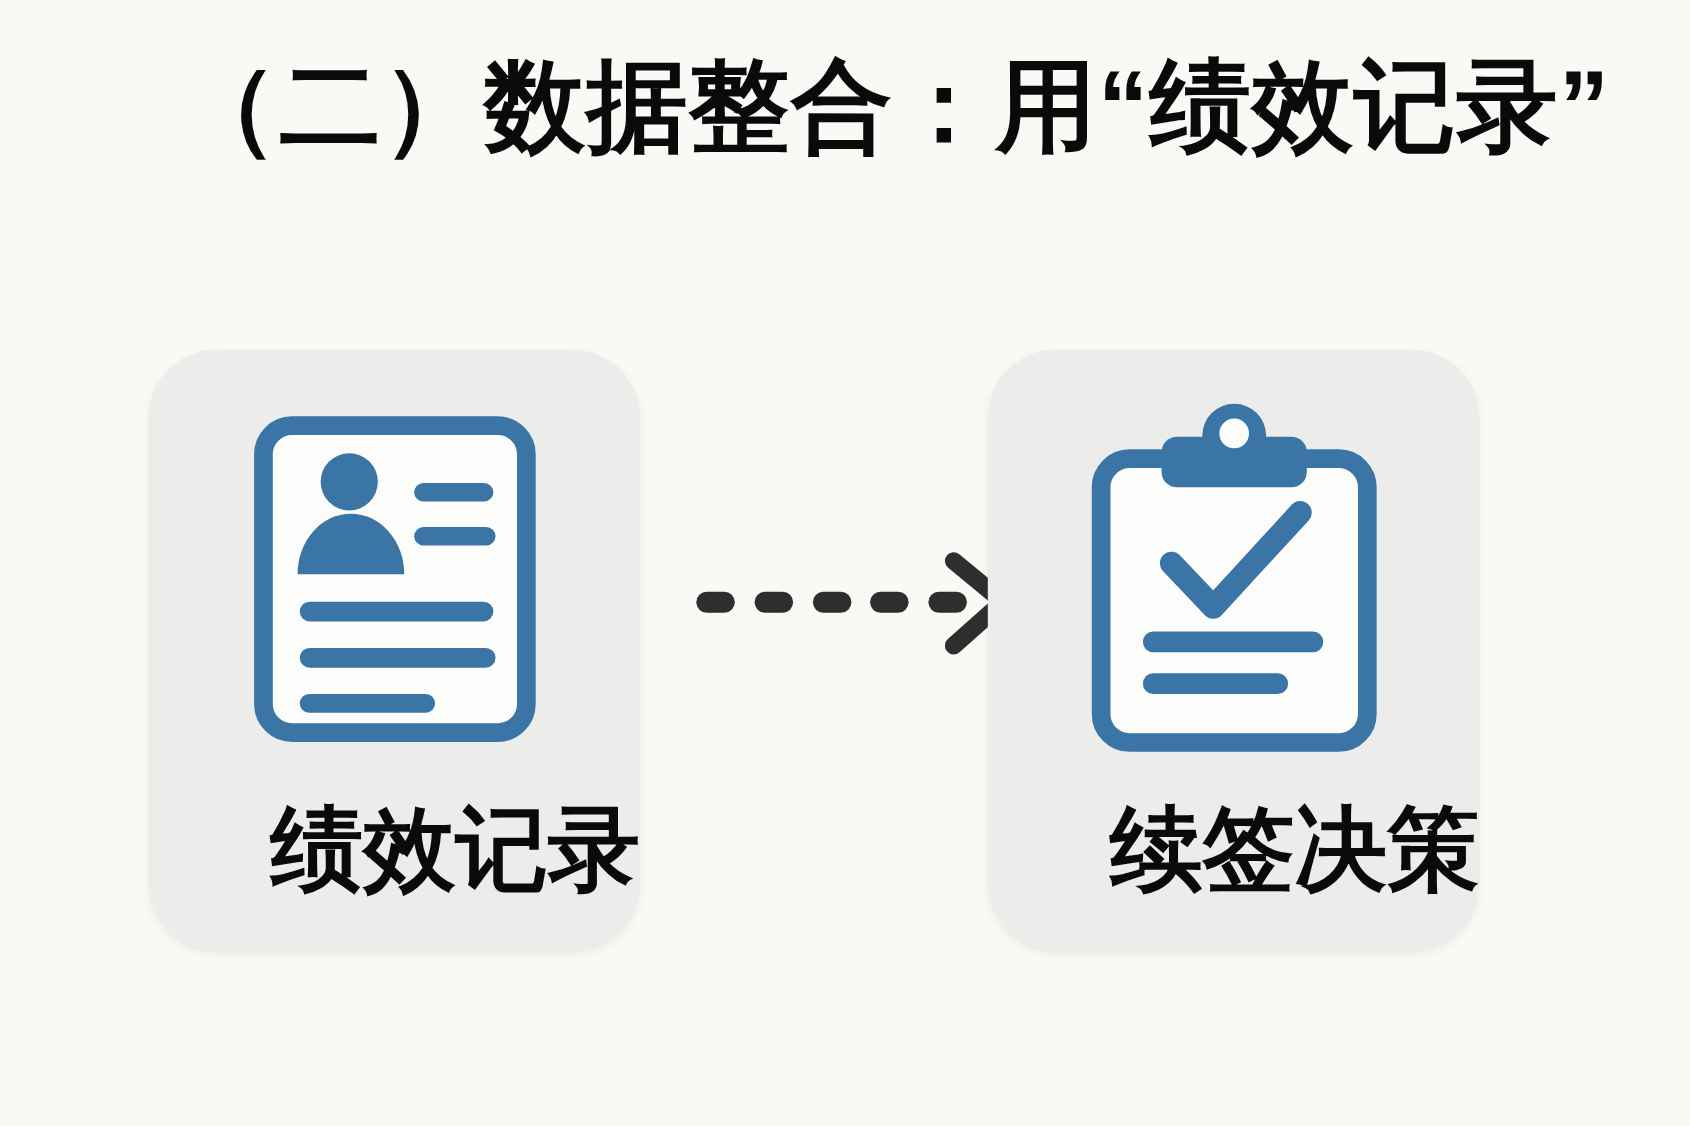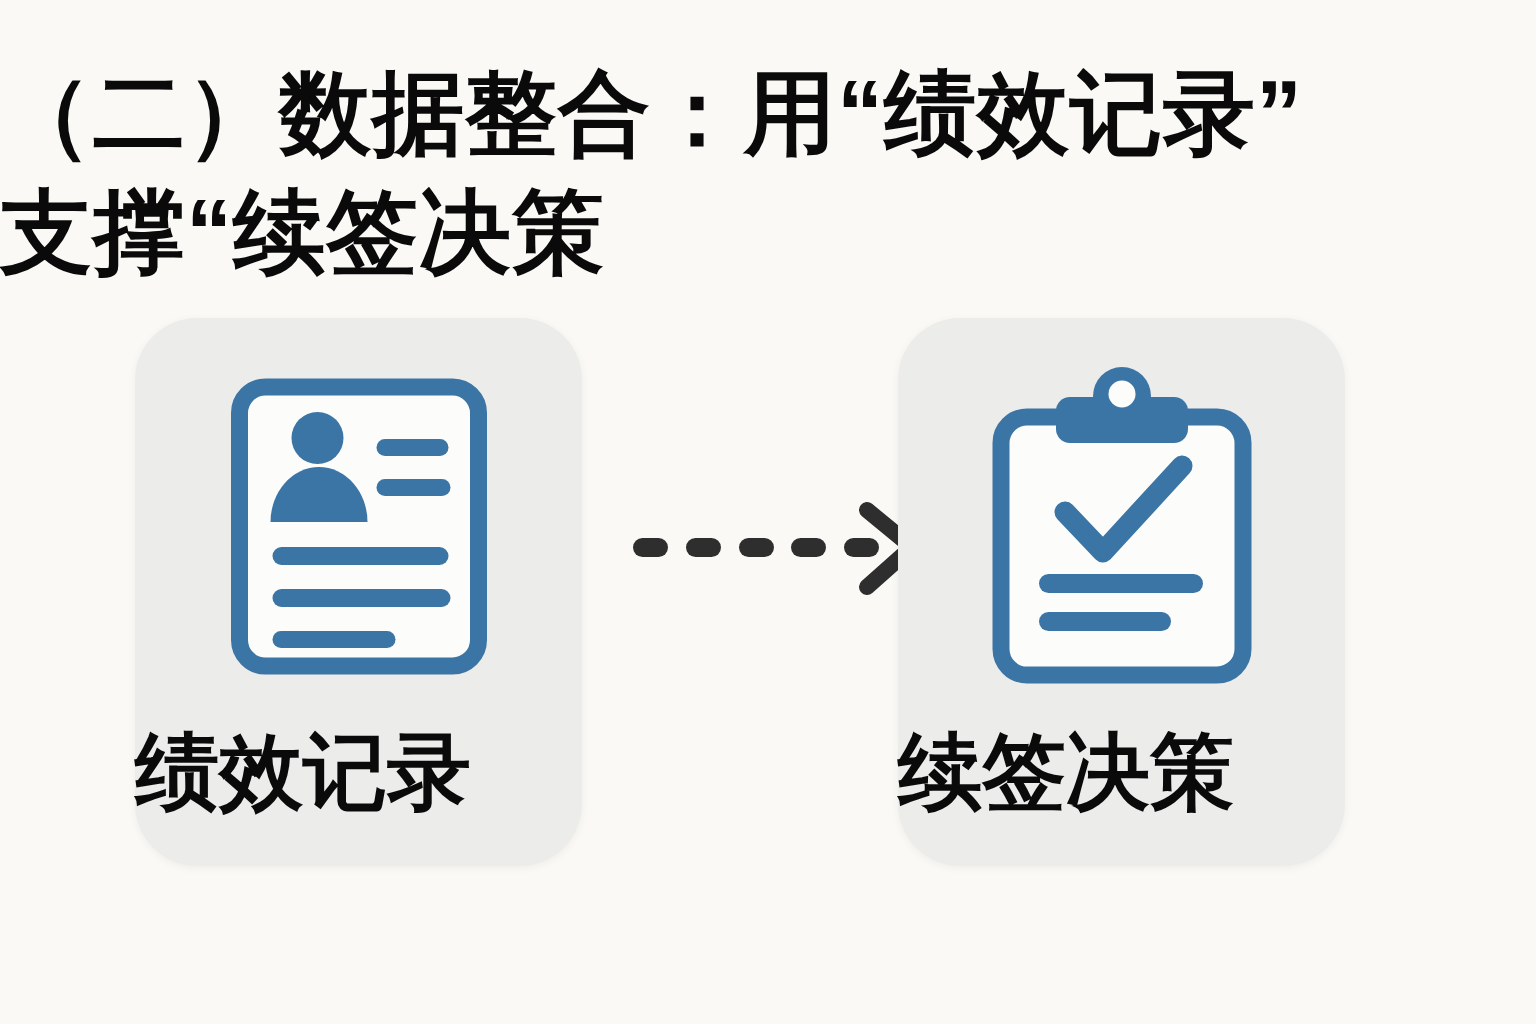--- a/index.html
+++ b/index.html
@@ -15,24 +15,24 @@
   body {
     width: 1536px; height: 1024px;
     background: var(--page-bg);
     font-family: "Liberation Sans", sans-serif;
     color: var(--text);
     position: relative;
     overflow: hidden;
   }
   .title {
     position: absolute;
-    top: 54px; left: 0;
+    top: 38px; left: 0;
     width: 1464px;
     margin: 0;
-    text-align: left;
+    text-align: right;
     font-size: 92px;
     font-weight: 900;
     line-height: 119px;
     letter-spacing: 1px;
     white-space: nowrap;
   }
   .title-line { display: block; }
   .card {
     position: absolute;
     top: 318px;
@@ -47,21 +47,21 @@
     position: absolute;
     left: 50%;
     transform: translateX(-50%);
   }
   .doc-icon  { top: 60px; }
   .clip-icon { top: 48px; }
   .card-label {
     position: absolute;
     bottom: 36px; left: 0;
     width: 100%;
-    text-align: left;
+    text-align: right;
     font-size: 84px;
     font-weight: 900;
     white-space: nowrap;
   }
   .arrow-svg {
     position: absolute;
     left: 610px; top: 492px;
   }
   .b  { fill: var(--accent-blue); }
   .w  { fill: var(--icon-fill); }
@@ -69,21 +69,20 @@
   .as { stroke: var(--arrow-dark); }
   .af { fill: var(--arrow-dark); }
 </style>
 </head>
 <body>
 
 <div>
 
   <h1 class="title">
     <span class="title-line">（二）数据整合：用“绩效记录”</span>
-    <span class="title-line">支撑“续签决策</span>
   </h1>
 
   <div class="card card-left">
     <svg class="node-icon doc-icon" width="257" height="297" viewBox="0 0 257 297">
       <rect x="9" y="9" width="239" height="279" rx="26" class="w bs" stroke-width="17"></rect>
       <circle cx="87" cy="60" r="26" class="b"></circle>
       <path d="M40 144 a48.5 55 0 0 1 97 0 z" class="b"></path>
       <rect x="146" y="61" width="72" height="17" rx="8.5" class="b"></rect>
       <rect x="146" y="101" width="74" height="17" rx="8.5" class="b"></rect>
       <rect x="42" y="169" width="176" height="18" rx="9" class="b"></rect>

